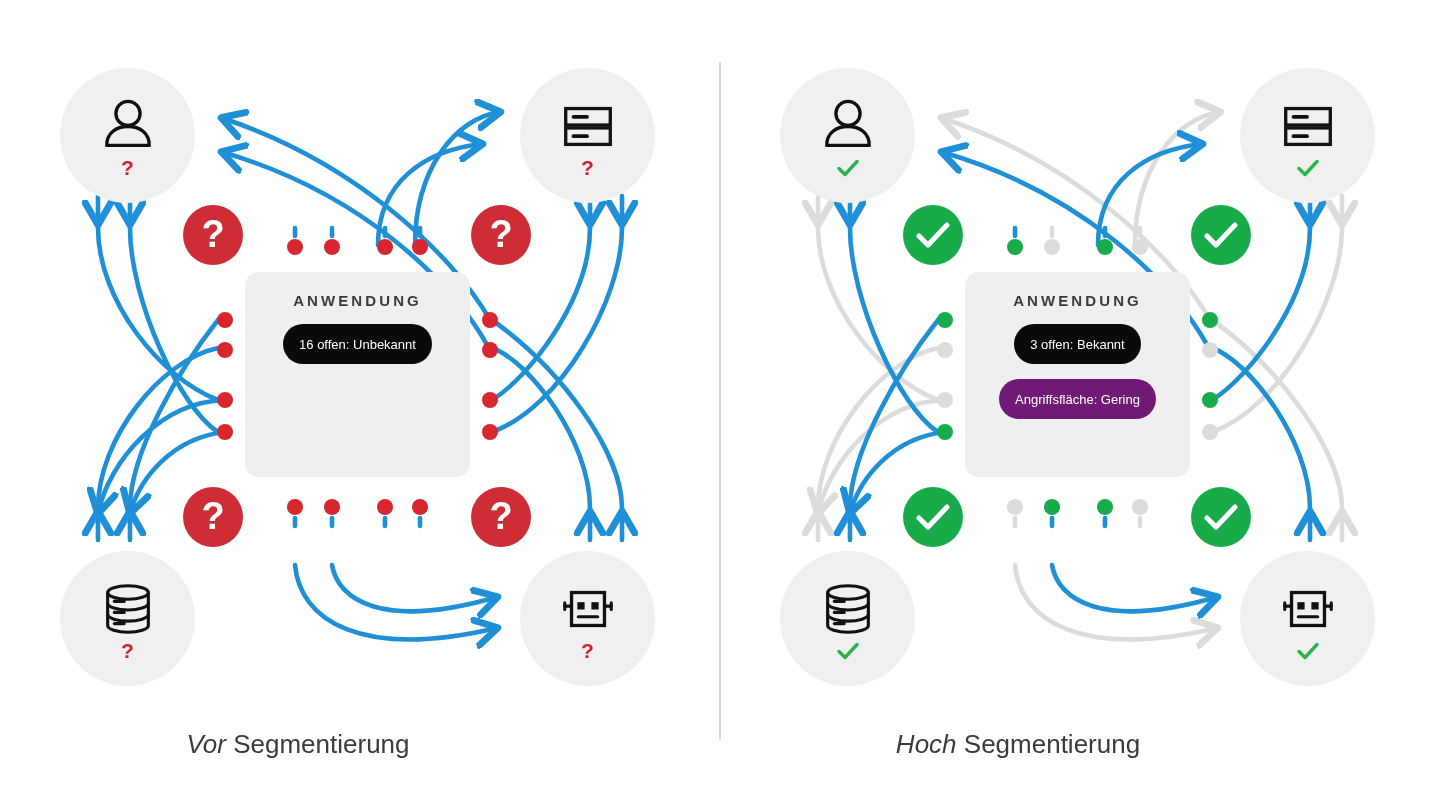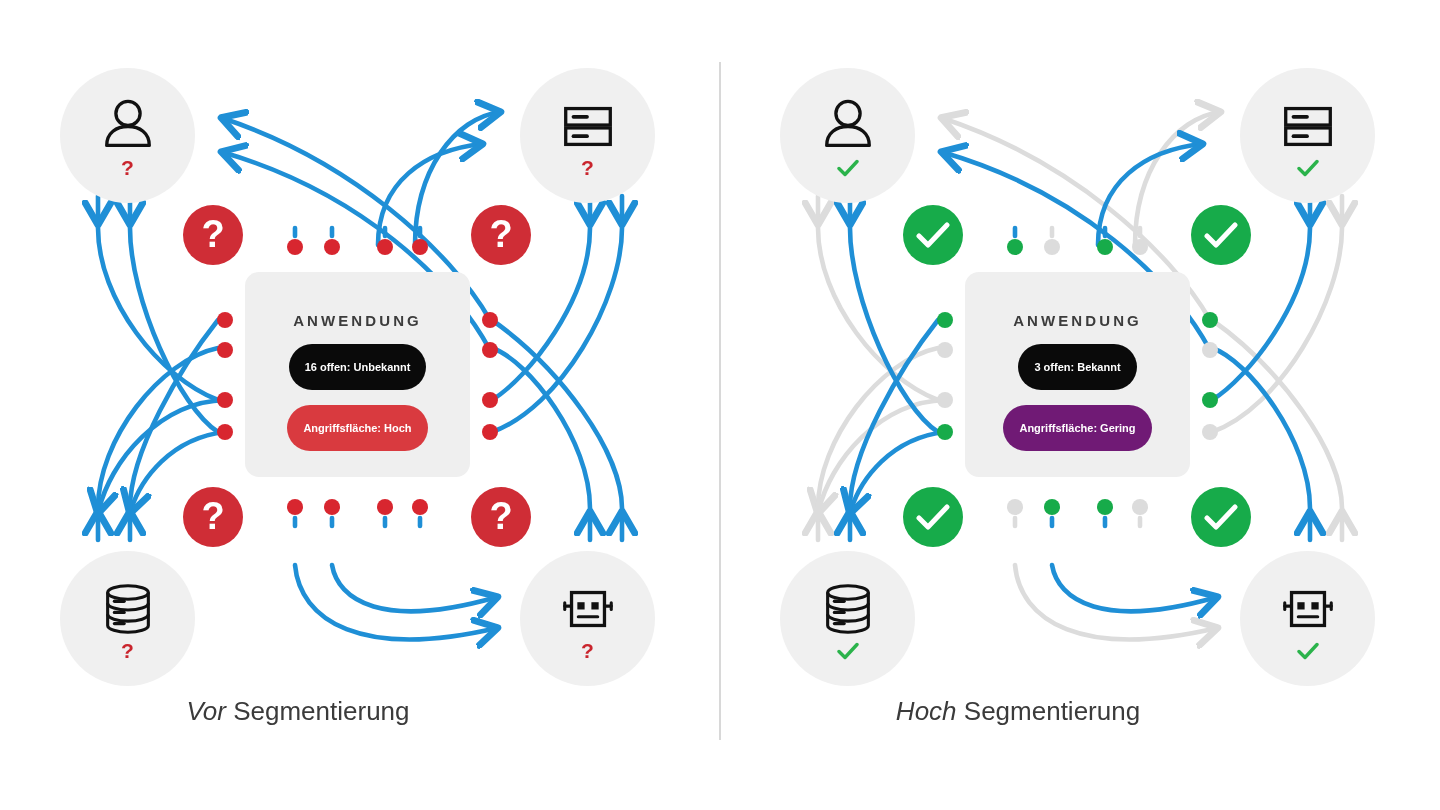--- a/index.html
+++ b/index.html
@@ -40,27 +40,27 @@
   .n-bl{left:60px;top:551px;}
   .n-br{left:520px;top:551px;}
 
   
   .appcard{
     position:absolute;left:245px;top:272px;width:225px;height:205px;
     background:#efefef;border-radius:14px;
     display:flex;flex-direction:column;align-items:center;
   }
   .app-title{
-    margin-top:40px;font-size:15px;font-weight:700;letter-spacing:3.1px;
+    margin-top:20px;font-size:15px;font-weight:700;letter-spacing:3.1px;
     color:#3c3c3c;
   }
   .pill{
     margin-top:15px;border-radius:999px;
-    height:46px;display:flex;align-items:center;justify-content:center;
-    padding:0 16px;font-size:11px;font-weight:700;color:#ffffff;
+    height:40px;display:flex;align-items:center;justify-content:center;
+    padding:0 16px;font-size:13px;font-weight:400;color:#ffffff;
     white-space:nowrap;
   }
   .pill-dark{background:#0a0a0a;}
   .pill-risk-high{background:#d93a3f;}
   .pill-risk-low{background:#701a75;}
   .pill-wide{margin-left:-10px;margin-right:-10px;}
 
   
   .badge{
     position:absolute;width:60px;height:60px;border-radius:50%;
@@ -73,21 +73,21 @@
     margin-top:-2px;
   }
   .badge-green svg{display:block;}
   .b-tl{left:183px;top:205px;}
   .b-tr{left:471px;top:205px;}
   .b-bl{left:183px;top:487px;}
   .b-br{left:471px;top:487px;}
 
   
   .caption{
-    position:absolute;left:0;top:696px;width:596px;text-align:center;
+    position:absolute;left:0;top:729px;width:596px;text-align:center;
     font-size:26px;color:#3b3b3b;font-weight:400;
   }
   .caption .em{font-style:italic;}
 
   svg.flows{position:absolute;left:0;top:0;width:720px;height:810px;overflow:visible;}
   .dot{}
 </style>
 </head>
 <body>
 
@@ -230,21 +230,20 @@
     <div class="badge badge-red b-bl">
       <span>?</span>
     </div>
     <div class="badge badge-red b-br">
       <span>?</span>
     </div>
 
     <div class="appcard">
       <div class="app-title">ANWENDUNG</div>
       <div class="pill pill-dark">16 offen: Unbekannt</div>
-      <div class="pill pill-risk-high pill-wide">Angriffsfläche: Hoch</div>
     </div>
 
     <div class="caption">
       <span class="em">Vor</span><span> Segmentierung</span>
     </div>
   </div>
 
   <div class="panel" id="panel-after">
 
     <svg class="flows" viewBox="0 0 720 810">

